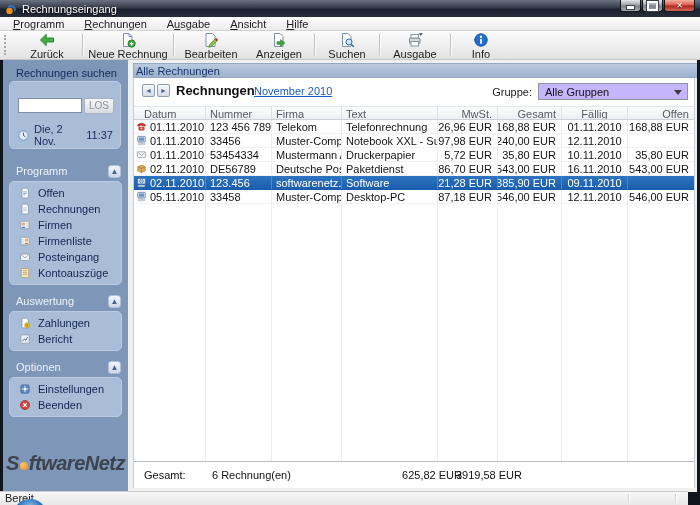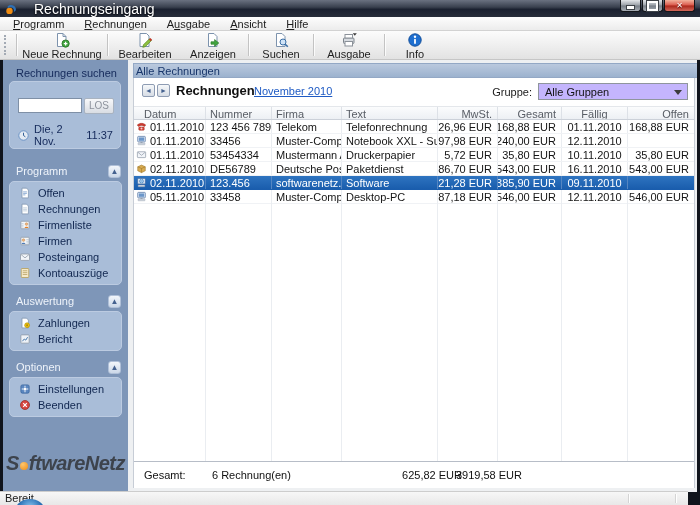--- a/index.html
+++ b/index.html
@@ -5,21 +5,21 @@
   html,body{margin:0;padding:0;}
   .window{position:relative;width:700px;height:505px;overflow:hidden;
     font-family:"Liberation Sans","DejaVu Sans",sans-serif;font-size:11px;
     background:#10141c;-webkit-font-smoothing:antialiased;}
   .icn{display:inline-flex;line-height:0;}
 
   
   .titlebar{position:absolute;top:0;left:0;right:0;height:17px;
     background:linear-gradient(#6a7180 0%,#39404e 42%,#1b2130 55%,#272d3a 100%);
     display:flex;align-items:center;padding-left:5px;color:#fff;}
-  .title-text{margin-left:17px;font-size:14px;text-shadow:0 1px 2px #000;}
+  .title-text{margin-left:5px;font-size:11px;text-shadow:0 1px 2px #000;}
   .winbtns{position:absolute;right:5px;top:0;display:flex;gap:1px;}
   .winbtn{height:12px;border:1px solid #14161a;border-top:none;border-radius:0 0 3px 3px;
     background:linear-gradient(#e3e6ea,#9aa0a8 48%,#767d86 52%,#a7adb5);
     display:flex;align-items:center;justify-content:center;color:#fff;box-sizing:border-box;}
   .winbtn.min{width:21px}.winbtn.max{width:21px}
   .winbtn.close{width:31px;background:linear-gradient(#f3b29c,#d9574a 48%,#aa2619 52%,#d2685b);font-size:8px;font-weight:bold;text-shadow:0 1px 1px #5b0d06;}
   .glyph-min{width:7px;height:3px;background:#fff;border:1px solid #3c4147;margin-top:4px;}
   .glyph-max{width:7px;height:6px;border:2px solid #fff;outline:1px solid #3c4147;background:transparent;}
 
   
@@ -152,20 +152,28 @@
       <span class="menu-item"><u>P</u>rogramm</span>
       <span class="menu-item"><u>R</u>echnungen</span>
       <span class="menu-item">A<u>u</u>sgabe</span>
       <span class="menu-item"><u>A</u>nsicht</span>
       <span class="menu-item"><u>H</u>ilfe</span>
     </div>
 
   <div class="toolbar">
     <div class="grip"></div>
     <div style="display:flex;align-items:stretch;">
+        <div class="tbtn" style="width: 66px;">
+          <span class="icn">
+            <svg width="16" height="16" viewBox="0 0 16 16">
+              <path d="M7.2 2.4 1.4 8l5.8 5.6V10h7.4V6H7.2z" fill="#3fae49" stroke="#2c8436"></path>
+            </svg>
+          </span>
+          <span class="tlbl">Zurück</span>
+        </div>
         <div class="tsep"></div>
         <div class="tbtn" style="width: 86px;">
           <span class="icn">
             <svg width="16" height="16" viewBox="0 0 16 16">
               <path d="M3.5 1.5h5.5l3 3v10H3.5z" fill="#fff" stroke="#7d93ad"></path>
               <path d="M9 1.5v3h3" fill="none" stroke="#7d93ad"></path>
               <circle cx="11.6" cy="11.6" r="3.6" fill="#41a53f" stroke="#2e7d2c"></circle>
               <path d="M11.6 9.8v3.6M9.8 11.6h3.6" stroke="#fff" stroke-width="1.2"></path>
             </svg>
           </span>
@@ -267,37 +275,37 @@
                   <path d="M4 1.5h6l2.5 2.5v10.5H4z" fill="#fff" stroke="#7d93ad"></path>
                   <path d="M5.5 6.5h5M5.5 8.5h5M5.5 10.5h5" stroke="#9fb3c8" stroke-width=".8"></path>
                 </svg>
               </span>
               <span class="slbl">Rechnungen</span>
             </div>
             <div class="side-item">
               <span class="icn">
                 <svg width="12" height="12" viewBox="0 0 16 16">
                   <rect x="2.5" y="3" width="11" height="10" rx="1" fill="#f4f7fa" stroke="#8b95a3"></rect>
+                  <circle cx="6" cy="6.8" r="1.8" fill="#f0b27a" stroke="#b07b3e" stroke-width=".5"></circle>
+                  <path d="M3.4 12c.3-2.4 4.9-2.4 5.2 0z" fill="#4d7ab5"></path>
+                  <path d="M9.8 6.2h3.2M9.8 8.4h3.2M9.8 10.6h3.2" stroke="#9fb3c8" stroke-width=".8"></path>
+                </svg>
+              </span>
+              <span class="slbl">Firmen</span>
+            </div>
+            <div class="side-item">
+              <span class="icn">
+                <svg width="12" height="12" viewBox="0 0 16 16">
+                  <rect x="2.5" y="3" width="11" height="10" rx="1" fill="#f4f7fa" stroke="#8b95a3"></rect>
                   <circle cx="10" cy="6.8" r="1.8" fill="#f0b27a" stroke="#b07b3e" stroke-width=".5"></circle>
                   <path d="M7.4 12c.3-2.4 4.9-2.4 5.2 0z" fill="#e67e22"></path>
                   <path d="M3 6.2h3M3 8.4h3M3 10.6h3" stroke="#9fb3c8" stroke-width=".8"></path>
                 </svg>
               </span>
               <span class="slbl">Firmenliste</span>
-            </div>
-            <div class="side-item">
-              <span class="icn">
-                <svg width="12" height="12" viewBox="0 0 16 16">
-                  <rect x="2.5" y="3" width="11" height="10" rx="1" fill="#f4f7fa" stroke="#8b95a3"></rect>
-                  <circle cx="6" cy="6.8" r="1.8" fill="#f0b27a" stroke="#b07b3e" stroke-width=".5"></circle>
-                  <path d="M3.4 12c.3-2.4 4.9-2.4 5.2 0z" fill="#4d7ab5"></path>
-                  <path d="M9.8 6.2h3.2M9.8 8.4h3.2M9.8 10.6h3.2" stroke="#9fb3c8" stroke-width=".8"></path>
-                </svg>
-              </span>
-              <span class="slbl">Firmen</span>
             </div>
             <div class="side-item">
               <span class="icn">
                 <svg width="12" height="12" viewBox="0 0 16 16">
                   <rect x="2" y="4" width="12" height="8.5" rx="1" fill="#f2f5f9" stroke="#8b95a3"></rect>
                   <path d="M2.5 4.5 8 9.2l5.5-4.7" fill="none" stroke="#8b95a3"></path>
                 </svg>
               </span>
               <span class="slbl">Posteingang</span>
             </div>

